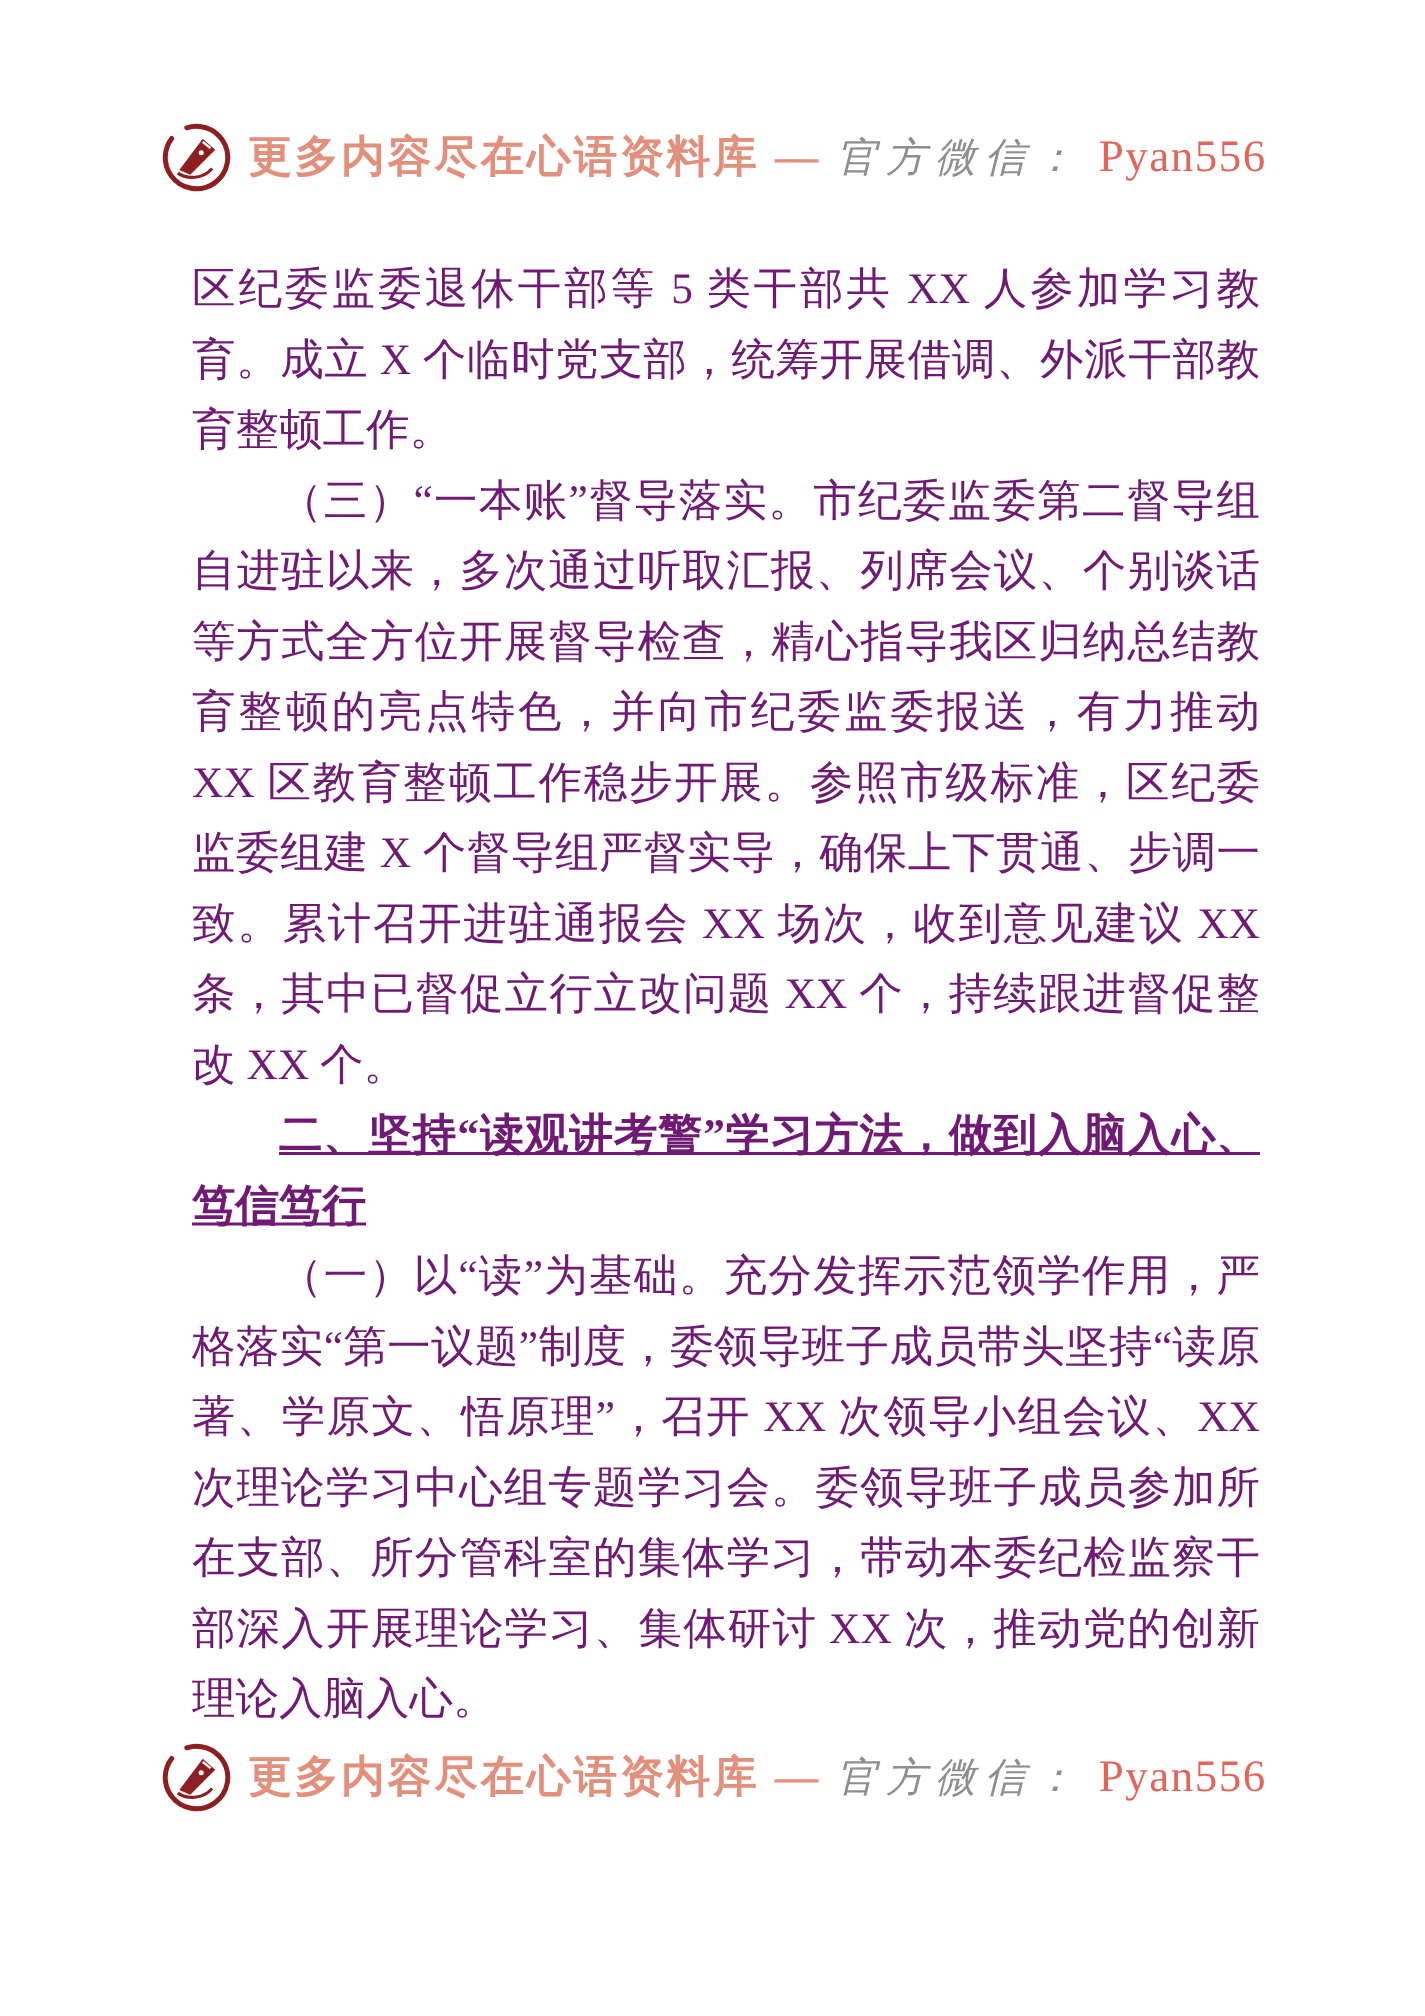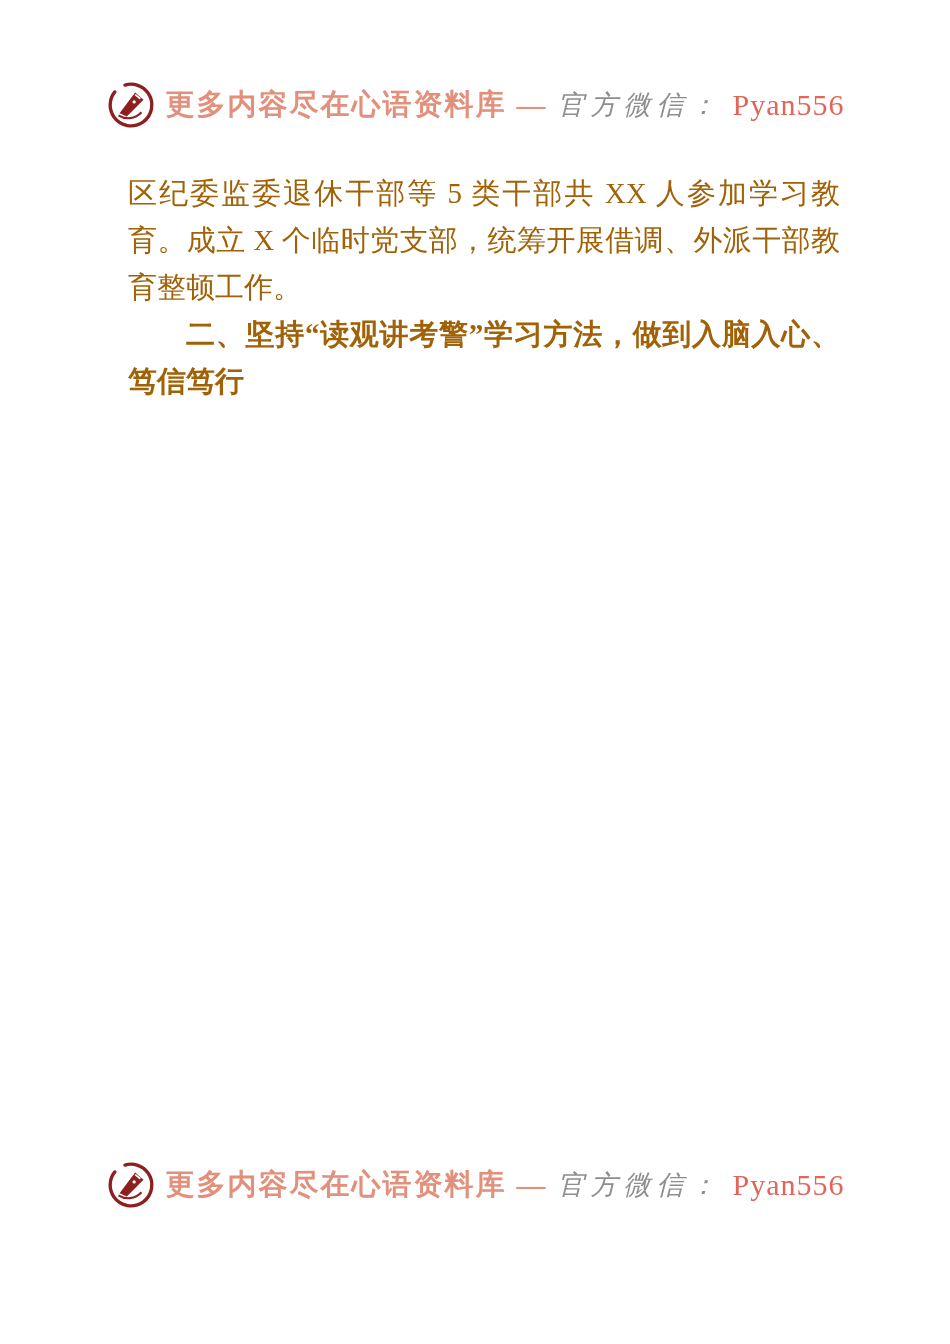--- a/index.html
+++ b/index.html
@@ -40,29 +40,29 @@
     font-family: Liberation Serif, serif;
     font-size: 30px;
     letter-spacing: 1px;
   }
 
   
   .doc-body {
     position: absolute;
     left: 128px; top: 170px;
     width: 712px;
-    color: #a16207;
+    color: #701a75;
     font-size: 29px;
     line-height: 47px;
     text-align: justify;
     text-justify: inter-ideograph;
   }
   .doc-body p { margin: 0; text-indent: 2em; }
   .doc-body p.no-indent { text-indent: 0; }
-  .doc-body p.heading { font-weight: bold; }
+  .doc-body p.heading { font-weight: bold; text-decoration: underline; }
 </style>
 </head>
 <body>
 
 <div class="page">
 
   <div class="watermark top">
     <svg class="wm-logo" viewBox="0 0 48 48" aria-hidden="true">
       <circle cx="24" cy="24" r="20" fill="none" stroke="#8e1f20" stroke-width="3.2" stroke-dasharray="88 12" stroke-linecap="round" transform="rotate(-35 24 24)"></circle>
       <path d="M13 32 L28 12 L36 19 L20 35 Z" fill="#8e1f20"></path>
@@ -71,21 +71,23 @@
       <path d="M12 34 C18 38 28 38 34 31" fill="none" stroke="#8e1f20" stroke-width="2"></path>
     </svg>
     <span class="wm-brand" style="color:#e2907c">更多内容尽在心语资料库</span>
       <span class="wm-brand" style="color:#e2907c">—</span>
       <span class="wm-label" style="color:#8e8e8e">官方微信：</span>
     <span class="wm-id" style="color:#e2655a">Pyan556</span>
   </div>
 
   <div class="doc-body">
     <p class="no-indent">区纪委监委退休干部等 5 类干部共 XX 人参加学习教育。成立 X 个临时党支部，统筹开展借调、外派干部教育整顿工作。</p>
+    <p>（三）“一本账”督导落实。市纪委监委第二督导组自进驻以来，多次通过听取汇报、列席会议、个别谈话等方式全方位开展督导检查，精心指导我区归纳总结教育整顿的亮点特色，并向市纪委监委报送，有力推动 XX 区教育整顿工作稳步开展。参照市级标准，区纪委监委组建 X 个督导组严督实导，确保上下贯通、步调一致。累计召开进驻通报会 XX 场次，收到意见建议 XX 条，其中已督促立行立改问题 XX 个，持续跟进督促整改 XX 个。</p>
     <p class="heading">二、坚持“读观讲考警”学习方法，做到入脑入心、笃信笃行</p>
+    <p>（一）以“读”为基础。充分发挥示范领学作用，严格落实“第一议题”制度，委领导班子成员带头坚持“读原著、学原文、悟原理”，召开 XX 次领导小组会议、XX 次理论学习中心组专题学习会。委领导班子成员参加所在支部、所分管科室的集体学习，带动本委纪检监察干部深入开展理论学习、集体研讨 XX 次，推动党的创新理论入脑入心。</p>
   </div>
 
   <div class="watermark bottom">
     <svg class="wm-logo" viewBox="0 0 48 48" aria-hidden="true">
       <circle cx="24" cy="24" r="20" fill="none" stroke="#8e1f20" stroke-width="3.2" stroke-dasharray="88 12" stroke-linecap="round" transform="rotate(-35 24 24)"></circle>
       <path d="M13 32 L28 12 L36 19 L20 35 Z" fill="#8e1f20"></path>
       <path d="M28 14 L33 18" stroke="#ffffff" stroke-width="1.6"></path>
       <circle cx="27" cy="21" r="1.6" fill="#ffffff"></circle>
       <path d="M12 34 C18 38 28 38 34 31" fill="none" stroke="#8e1f20" stroke-width="2"></path>
     </svg>

